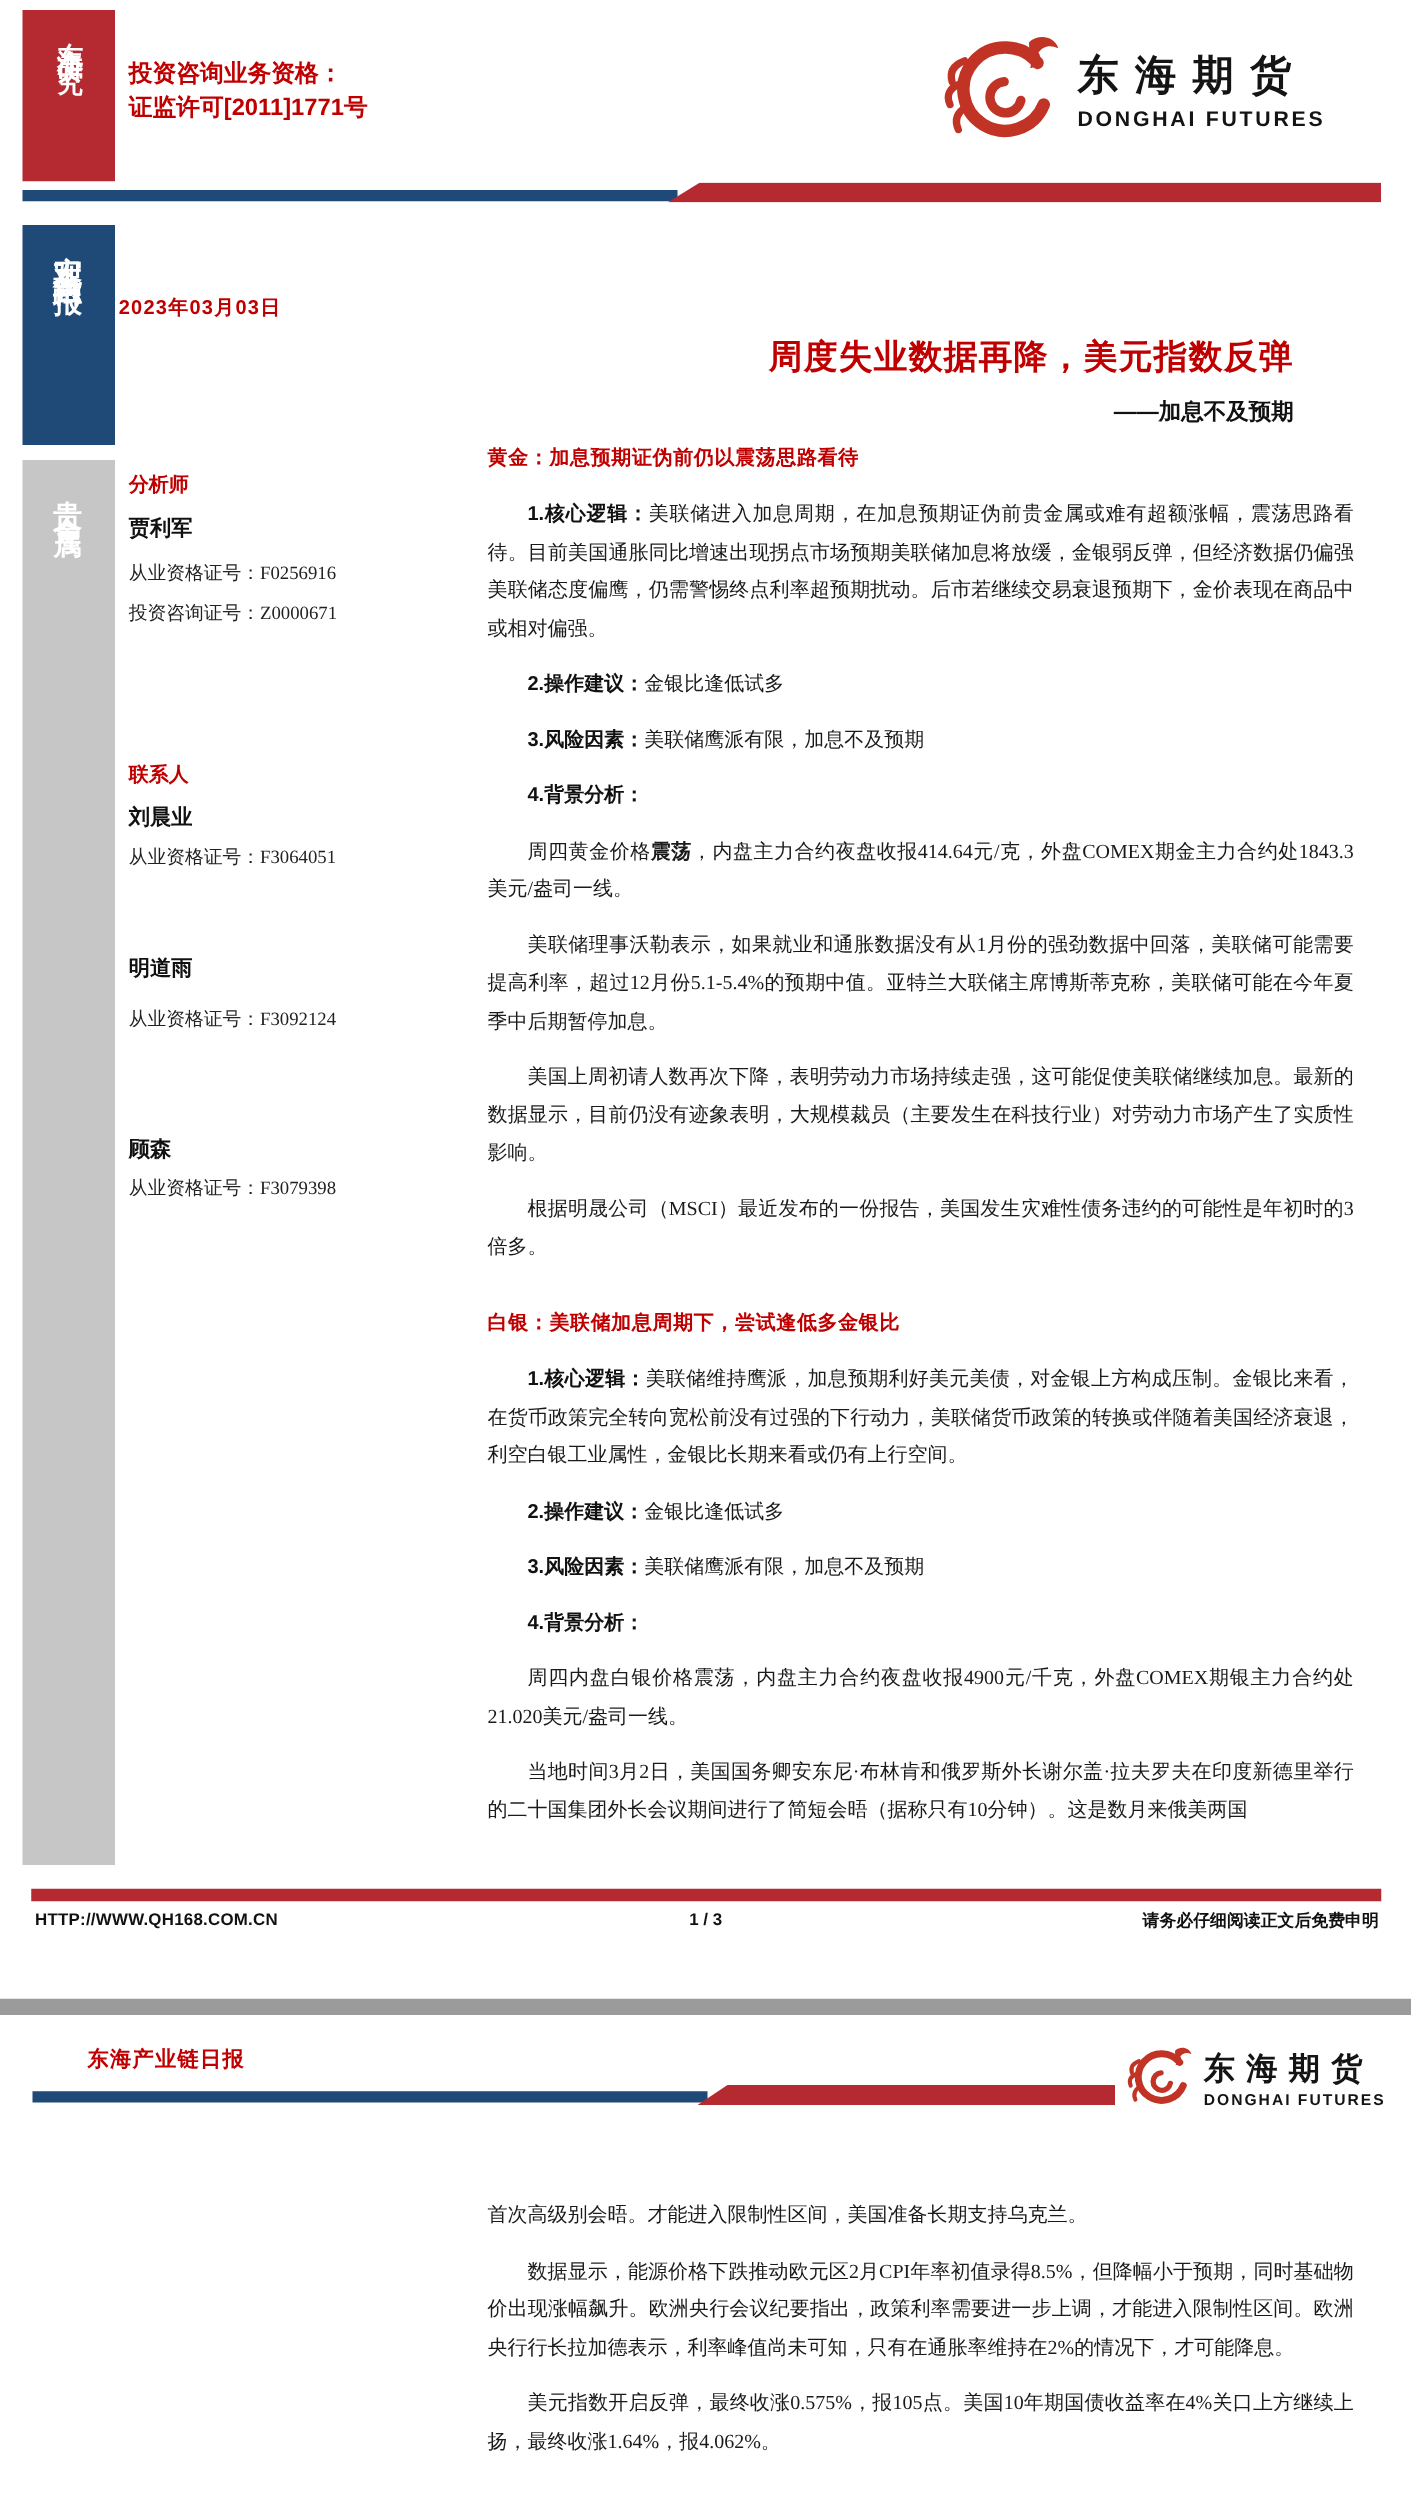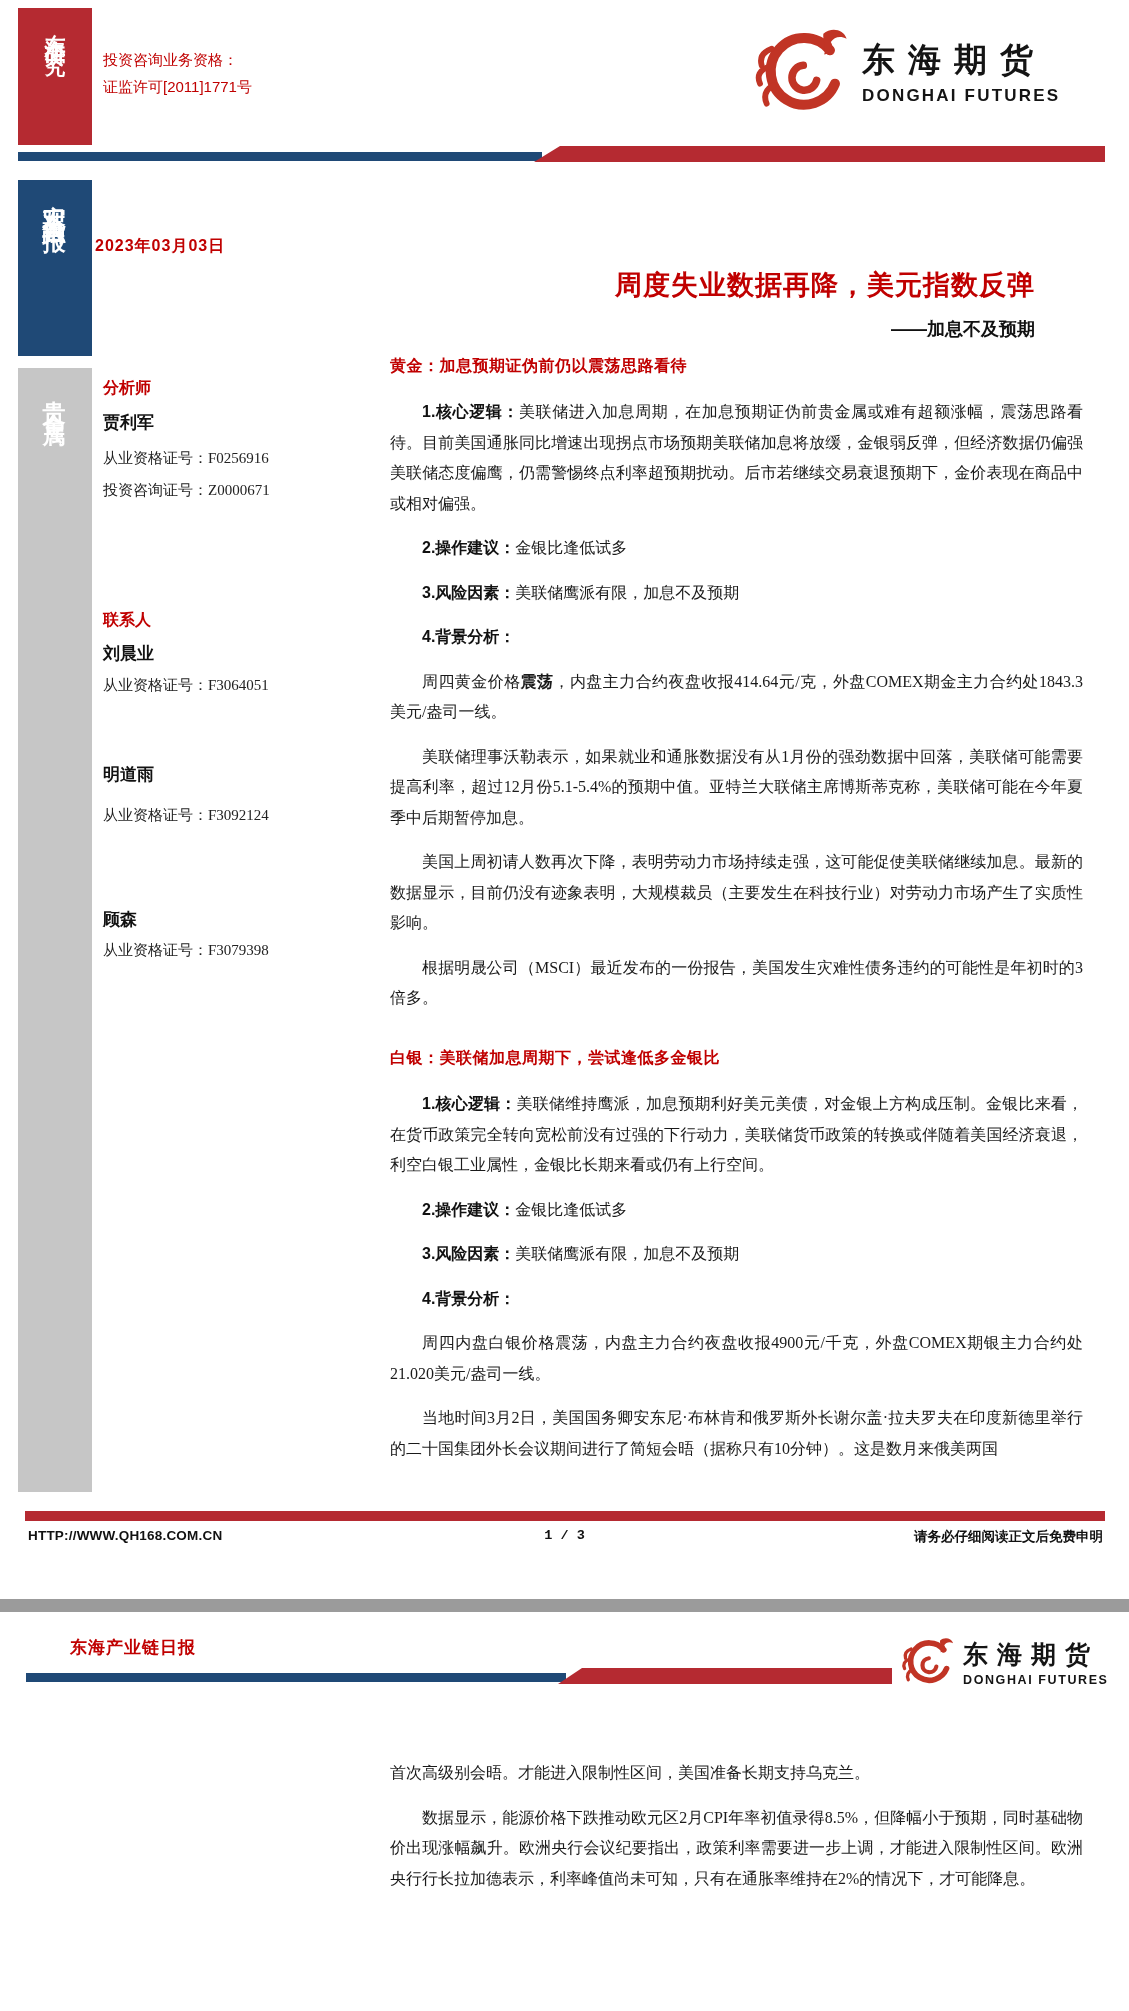--- a/index.html
+++ b/index.html
@@ -18,21 +18,21 @@
   .vbox{position:absolute;left:18px;width:74px;display:flex;justify-content:center;}
   .vtext{writing-mode:vertical-rl;text-orientation:upright;color:#fff;font-weight:bold;}
   #brand-box{top:8px;height:137px;background:var(--boxred);}
   #brand-box .vtext{font-size:21px;letter-spacing:7px;margin-top:8px;}
   #macro-box{top:180px;height:176px;background:var(--blue);}
   #macro-box .vtext{font-size:23px;letter-spacing:5px;margin-top:6px;}
   #gray-box{top:368px;height:1124px;background:var(--graybox);justify-content:center;}
   #gray-box .vtext{font-size:23px;letter-spacing:12px;margin-top:14px;height:160px;}
 
   #qualification{position:absolute;left:103px;top:46px;color:var(--red);
-       font-weight:normal;font-size:15px;line-height:27px;}
+       font-weight:bold;font-size:19px;line-height:27px;}
 
   
   .logo{position:absolute;display:flex;align-items:center;}
   #logo-p1{left:750px;top:22px;gap:12px;}
   #logo-p2{left:895px;top:1634px;gap:8px;background:#fff;padding:0 4px;}
   .logo-text{display:flex;flex-direction:column;}
   #logo-p1 .logo-cn{font-size:33px;font-weight:bold;letter-spacing:13px;color:#141414;white-space:nowrap;}
   #logo-p1 .logo-en{font-size:17px;font-weight:bold;letter-spacing:2.2px;color:#141414;margin-top:3px;white-space:nowrap;}
   #logo-p2 .logo-cn{font-size:25px;font-weight:bold;letter-spacing:9px;color:#141414;white-space:nowrap;}
   #logo-p2 .logo-en{font-size:12.5px;font-weight:bold;letter-spacing:1.6px;color:#141414;margin-top:2px;white-space:nowrap;}
@@ -66,21 +66,21 @@
   #page2-body{top:1744px;}
   h2.section-heading{font-size:16px;font-weight:bold;color:var(--red);margin:0 0 20px 0;letter-spacing:0.5px;}
   .para{margin:14px 0;font-size:16px;line-height:30.5px;text-align:justify;color:var(--ink);
         font-family:"Liberation Serif",serif;}
   .para.indent{text-indent:2em;}
   .para b.lbl{font-family:"Liberation Sans",sans-serif;color:#111;}
 
   
   .foot{position:absolute;top:1528px;font-size:13.5px;font-weight:bold;color:#111;white-space:nowrap;}
   #footer-url{left:28px;letter-spacing:0.2px;}
-  #footer-page{left:50%;transform:translateX(-50%);font-family:Liberation Mono, monospace;}
+  #footer-page{left:50%;transform:translateX(-50%);}
   #footer-notice{right:26px;}
 
   #page2-title{position:absolute;left:70px;top:1636px;font-size:17px;font-weight:bold;color:var(--red);letter-spacing:1px;}
 
   .dragon{flex:0 0 auto;}
 </style>
 </head>
 <body>
 
 <div class="page">
@@ -187,15 +187,16 @@
     </svg>
     <div class="logo-text">
       <span class="logo-cn">东海期货</span>
       <span class="logo-en">DONGHAI FUTURES</span>
     </div>
   </div>
 
   <div class="maincol" id="page2-body">
     <p class="para">首次高级别会晤。才能进入限制性区间，美国准备长期支持乌克兰。</p>
     <p class="para indent">数据显示，能源价格下跌推动欧元区2月CPI年率初值录得8.5%，但降幅小于预期，同时基础物价出现涨幅飙升。欧洲央行会议纪要指出，政策利率需要进一步上调，才能进入限制性区间。欧洲央行行长拉加德表示，利率峰值尚未可知，只有在通胀率维持在2%的情况下，才可能降息。</p>
+    <p class="para indent">美元指数开启反弹，最终收涨0.575%，报105点。美国10年期国债收益率在4%关口上方继续上扬，最终收涨1.64%，报4.062%。</p>
   </div>
 
 </div>
 
 </body></html>

